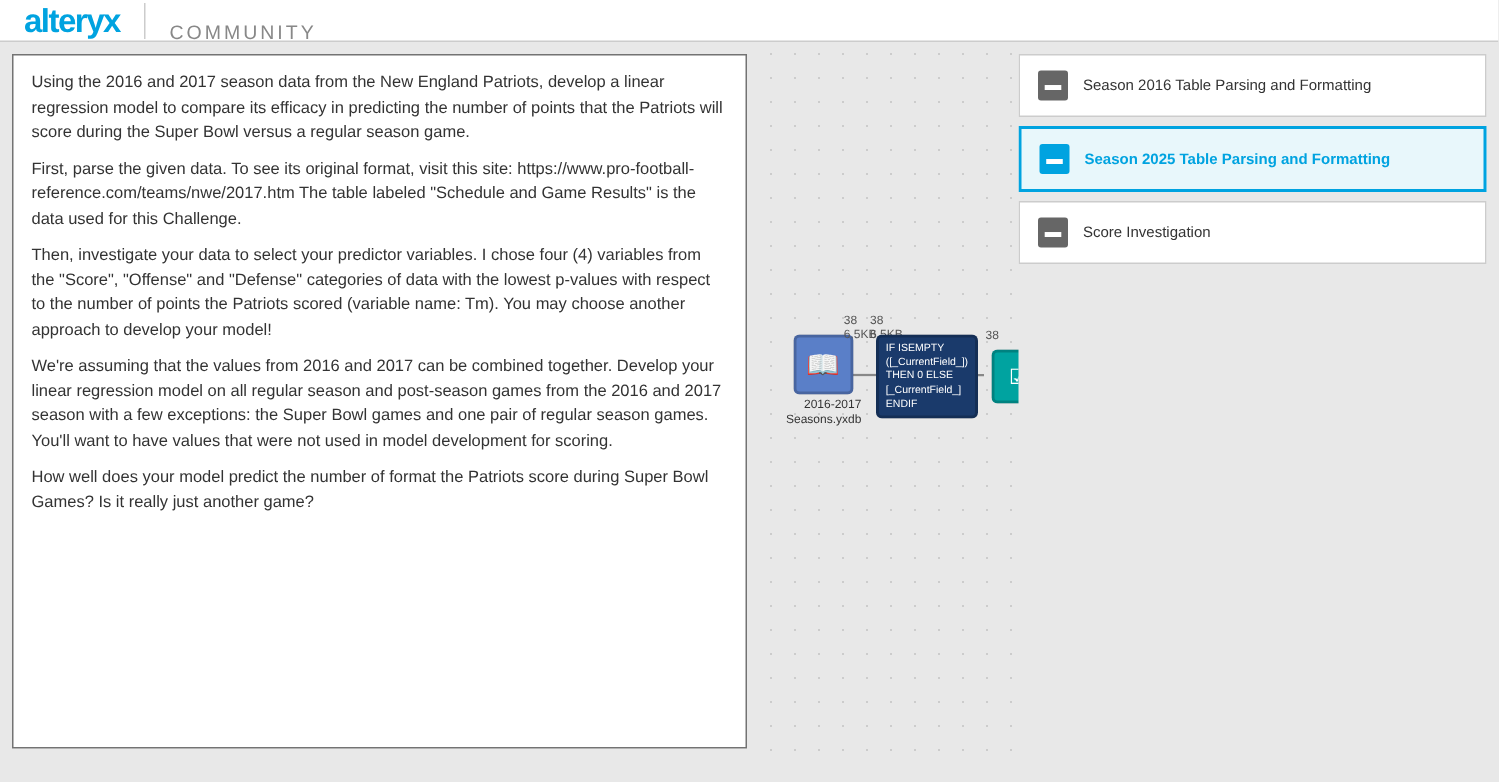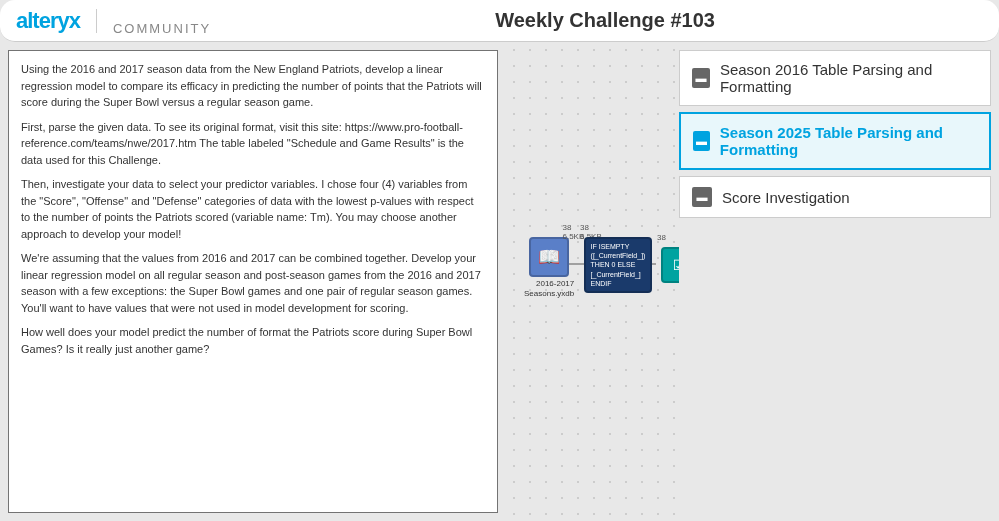--- a/index.html
+++ b/index.html
@@ -8,27 +8,26 @@
       background: #e8e8e8;
       width: 999px;
       height: 521px;
       overflow: hidden;
       position: relative;
     }
 
     
     .header {
       background: white;
-      height: 42px;
+      height: 28px;
       display: flex;
       align-items: center;
       border-bottom: 1px solid #ccc;
       padding: 0 16px;
       gap: 16px;
-      border-radius: 15px;
     }
     .logo-alteryx {
       font-size: 22px;
       font-weight: bold;
       color: #00a3e0;
       letter-spacing: -1px;
     }
     .header-divider {
       width: 1px;
       height: 24px;
@@ -96,21 +95,21 @@
       width: 20px;
       height: 20px;
       background: #666;
       display: flex;
       align-items: center;
       justify-content: center;
       color: white;
       font-size: 11px;
     }
     .sidebar-item-text {
-      font-size: 15px;
+      font-size: 10px;
       color: #333;
       font-weight: 500;
     }
     .sidebar-item.active .sidebar-item-text {
       color: #00a3e0;
       font-weight: bold;
     }
 
     
     .canvas-area {
@@ -165,21 +164,20 @@
       pointer-events: none;
     }
   </style>
 </head>
 <body>
 
 <div class="header">
   <div class="logo-alteryx">alteryx</div>
   <div class="header-divider"></div>
   <div class="community-label">COMMUNITY</div>
-  <div class="challenge-title">Weekly Challenge #103</div>
 </div>
 
 <div class="main-content">
 
   <div class="description-panel">
     <p>Using the 2016 and 2017 season data from the New England Patriots, develop a linear regression model to compare its efficacy in predicting the number of points that the Patriots will score during the Super Bowl versus a regular season game.</p>
     <p>First, parse the given data.  To see its original format, visit this site:  https://www.pro-football-reference.com/teams/nwe/2017.htm  The table labeled "Schedule and Game Results" is the data used for this Challenge.</p>
     <p>Then, investigate your data to select your predictor variables.  I chose four (4) variables from the "Score", "Offense" and "Defense" categories of data with the lowest p-values with respect to the number of points the Patriots scored (variable name: Tm).  You may choose another approach to develop your model!</p>
     <p>We're assuming that the values from 2016 and 2017 can be combined together.  Develop your linear regression model on all regular season and post-season games from the 2016 and 2017 season with a few exceptions: the Super Bowl games and one pair of regular season games.  You'll want to have values that were not used in model development for scoring.</p>
     <p>How well does your model predict the number of format the Patriots score during Super Bowl Games?  Is it really just another game?</p>

